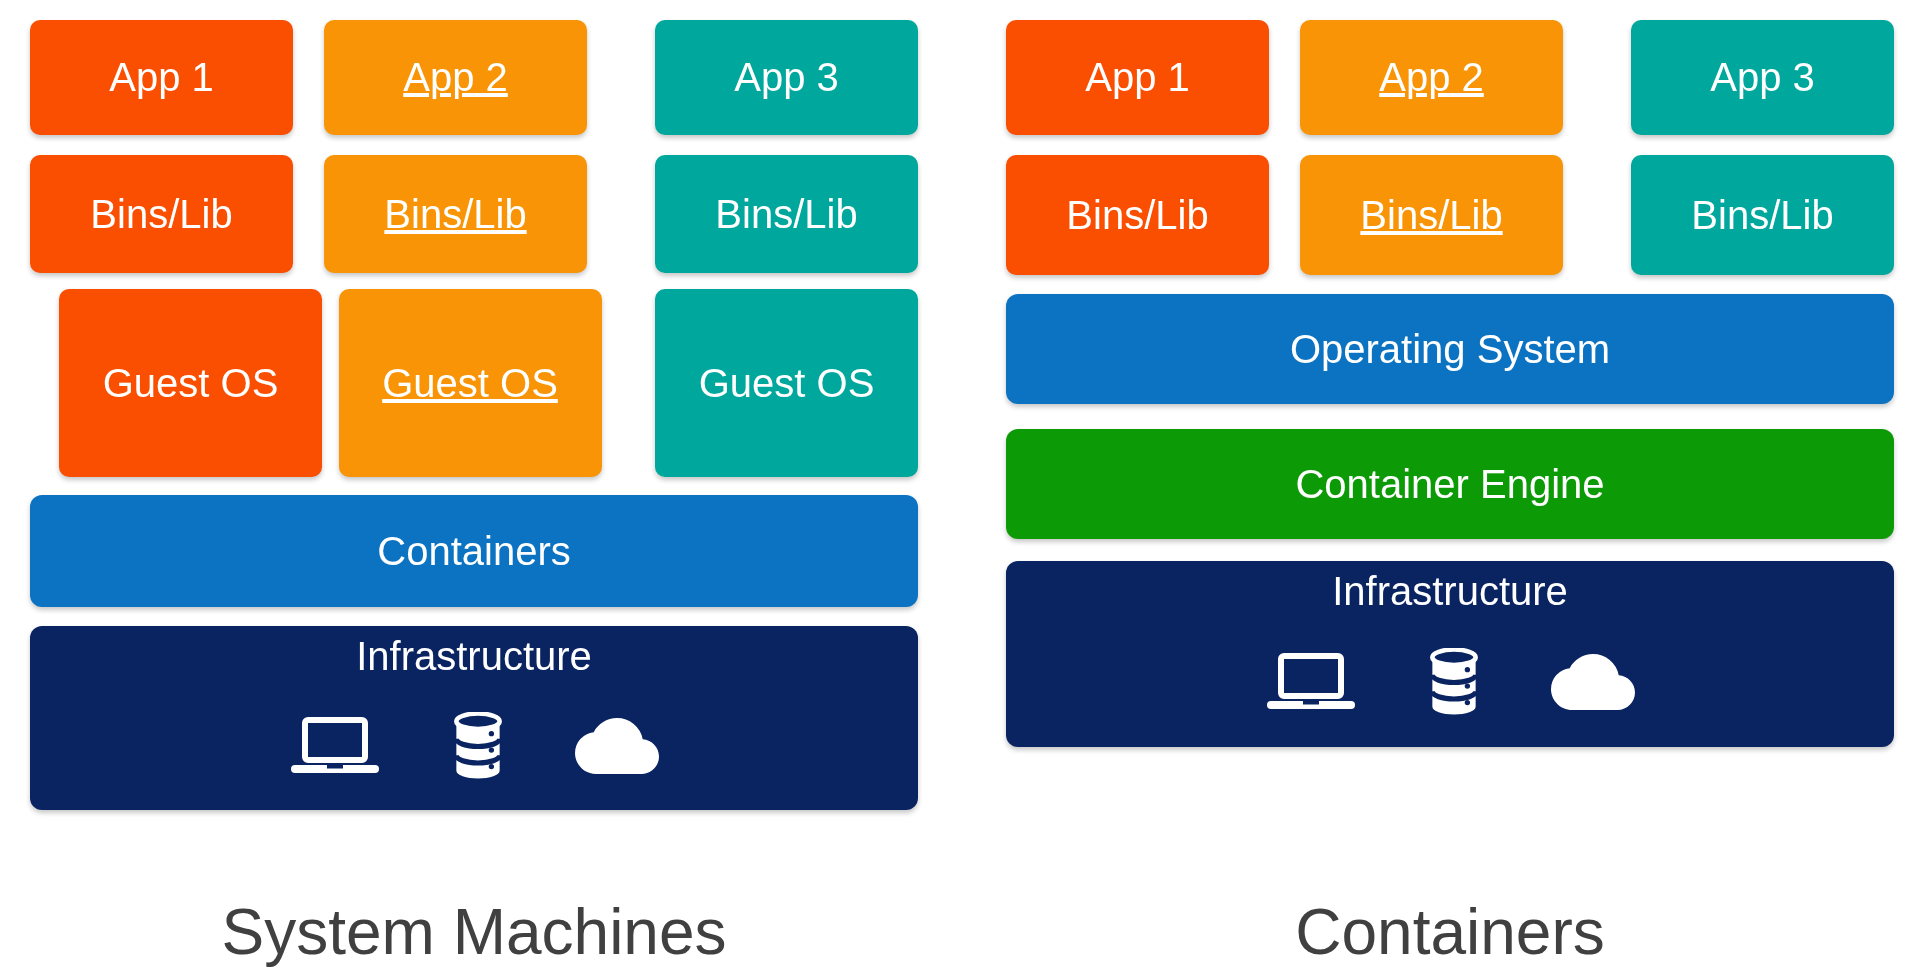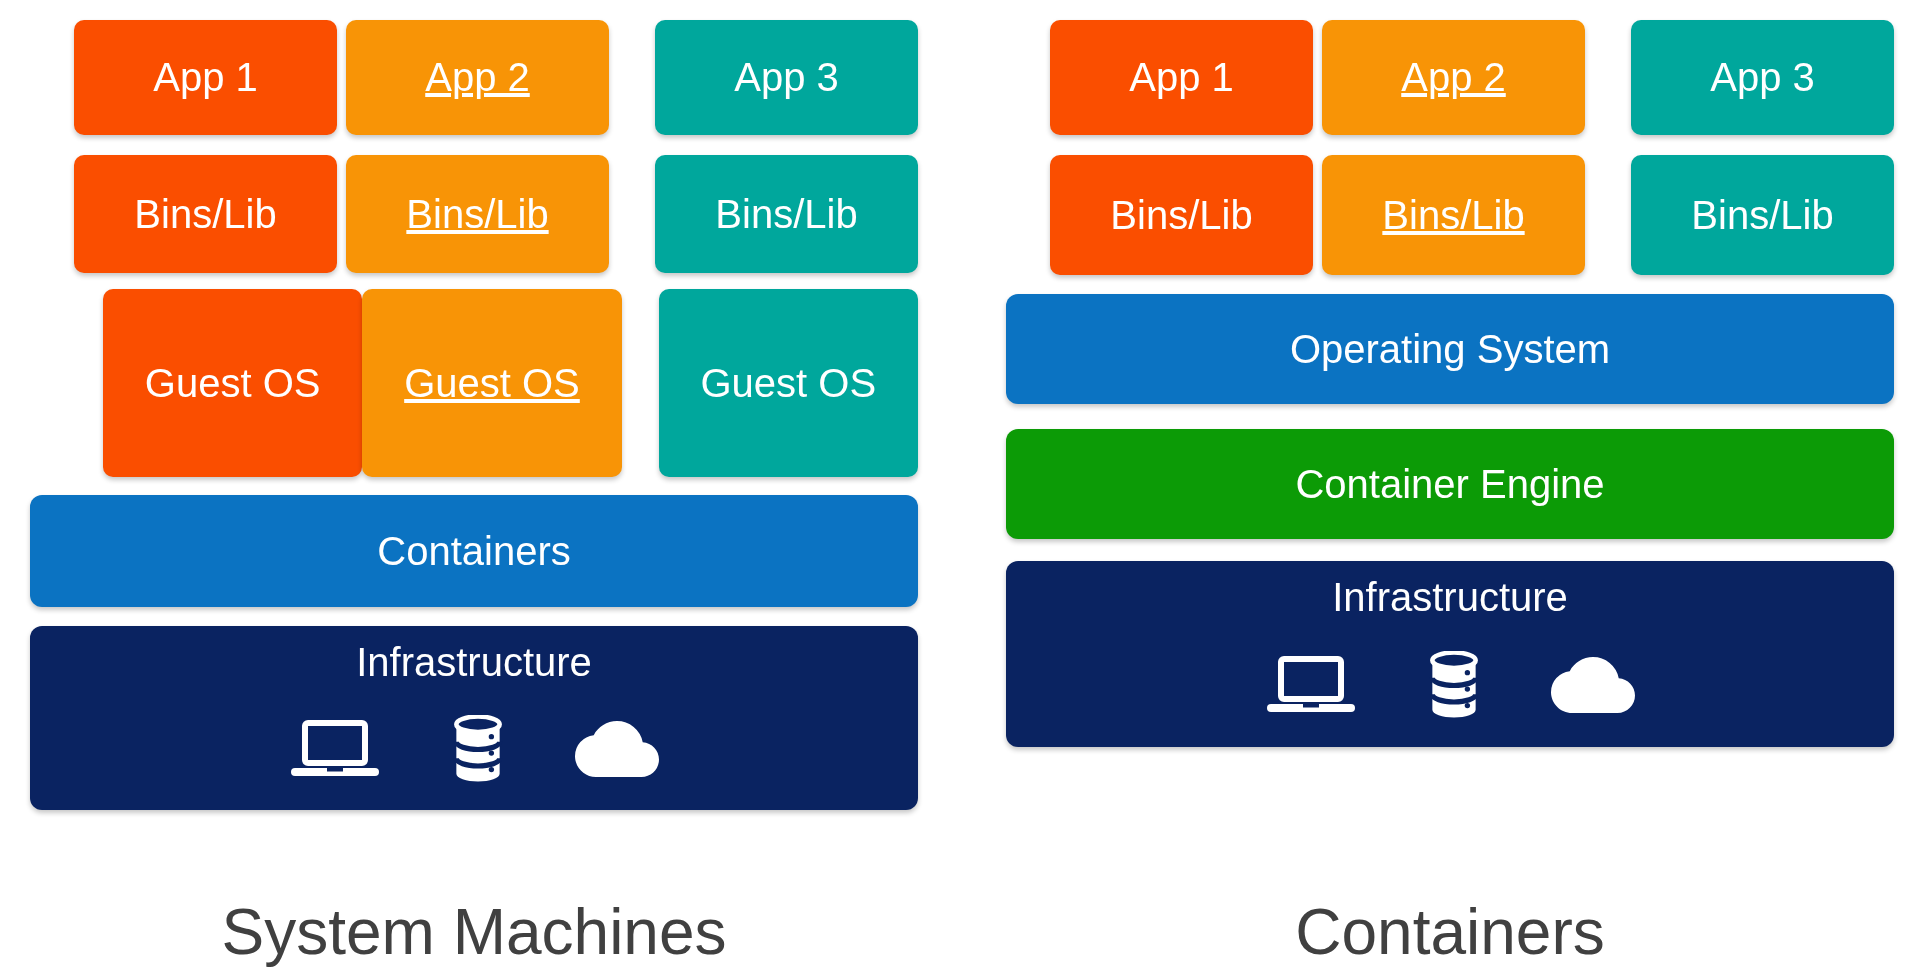--- a/index.html
+++ b/index.html
@@ -10,41 +10,41 @@
   .panel{position:absolute;top:20px;display:flex;flex-direction:column;height:952px;}
   .panel-vm{left:30px;width:888px;}
   .panel-ct{left:1006px;width:888px;}
   .row{display:flex;justify-content:space-between;}
   .box{
     border-radius:10px;color:#fff;display:flex;align-items:center;justify-content:center;
     font-size:40px;box-shadow:0 3px 5px rgba(0,0,0,0.22);
   }
   .small{width:263px;}
   .full{width:100%;border-radius:12px;}
-  .c1{background:var(--app1,#FA4E00);margin-left:44px;}
+  .c1{background:var(--app1,#FA4E00);}
   .c2{background:var(--app2,#F89406);text-decoration:underline;}
   .c3{background:var(--app3,#00A79C);margin-left:37px;}
   .blue{background:var(--blue,#0B73C2);}
   .navy{background:var(--navy,#0A2361);}
   .green{background:var(--green,#0C9B06);}
   .h-app{height:115px;}
   .h-bins{height:118px;}
   .h-guest{height:188px;}
   .h-layer{height:112px;}
   .h-infraL{height:184px;}
   .h-bins2{height:120px;}
   .h-layer2{height:110px;}
   .h-infraR{height:186px;}
   .mb16{margin-bottom:16px;}
   .mb18{margin-bottom:18px;padding-left:29px;}
   .mb19{margin-bottom:19px;}
   .mb20{margin-bottom:20px;}
   .mb22{margin-bottom:22px;}
   .mb25{margin-bottom:25px;}
-  .infra{flex-direction:column;justify-content:flex-end;padding-top:10px;box-sizing:border-box;}
+  .infra{flex-direction:column;justify-content:flex-end;padding-top:4px;box-sizing:border-box;}
   .infra-label{height:52px;display:flex;align-items:center;font-size:40px;}
   .icons-row{flex:1;display:flex;align-items:center;gap:68px;margin-top:0;}
   .icon{display:flex;align-items:center;justify-content:center;}
   .panel-title{
     position:absolute;top:874px;left:0;width:100%;text-align:center;
     font-size:64px;color:var(--title-text,#404040);line-height:1.2;white-space:nowrap;
   }
 </style>
 </head>
 <body>

